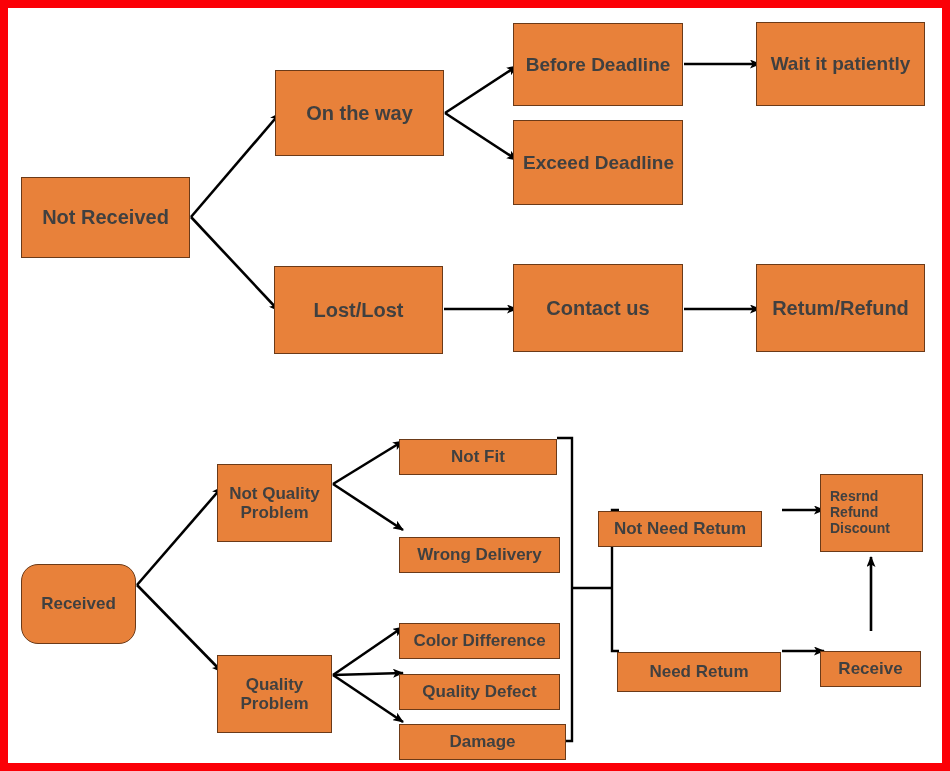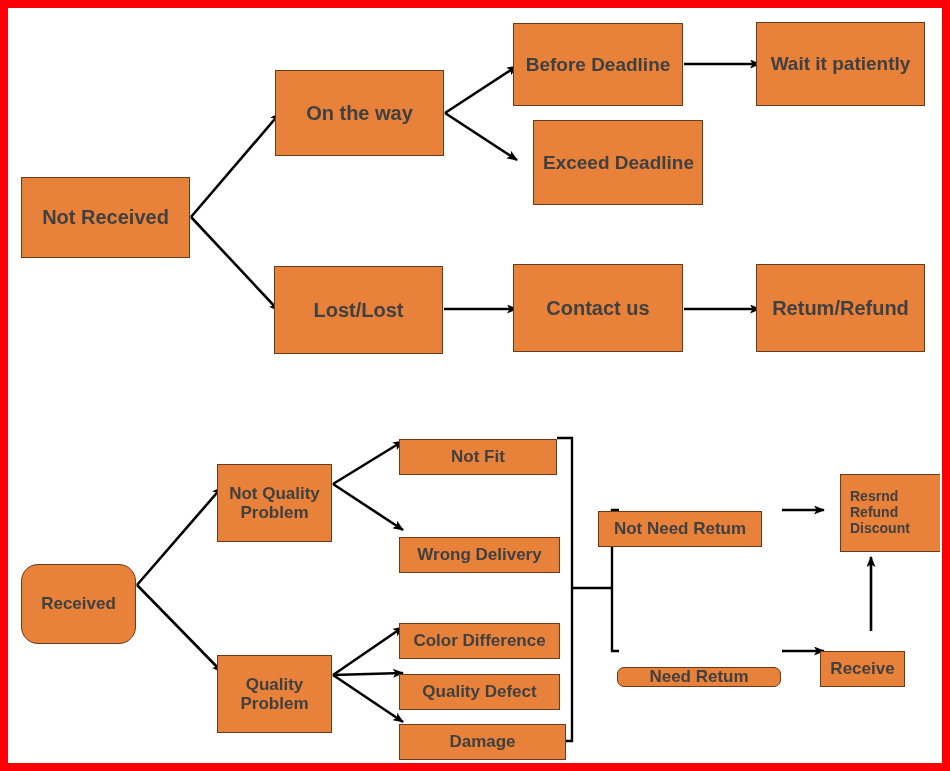--- a/index.html
+++ b/index.html
@@ -55,21 +55,20 @@
     justify-content: center;
     text-align: center;
     line-height: 1.12;
     z-index: 3;
     user-select: none;
   }
   .node.left-align {
     justify-content: flex-start;
     text-align: right;
     padding-left: 9px;
-    margin-left: 20px;
   }
   .fs20 { font-size: 20px; }
   .fs19 { font-size: 19px; }
   .fs18 { font-size: 14px; }
   .fs17 { font-size: 17px; margin-top: 19px; }
   svg#edges {
     position: absolute;
     left: 0; top: 0;
     width: 950px;
     height: 771px;
@@ -199,25 +198,25 @@
     </div>
 
     <div class="node fs17" style="left:399px; top:705px; width:167px; height:36px;">
       <span>Damage</span>
     </div>
 
     <div class="node fs17" style="left:598px; top:492px; width:164px; height:36px;">
       <span>Not Need Retum</span>
     </div>
 
-    <div class="node fs17" style="left:617px; top:648px; width:164px; height:20px;border-radius:7px;">
+    <div class="node fs17" style="left:617px; top:633px; width:164px; height:40px;">
       <span>Need Retum</span>
     </div>
 
-    <div class="node fs17" style="left:820px; top:632px; width:85px; height:36px;">
+    <div class="node fs17" style="left:820px; top:632px; width:101px; height:36px;">
       <span>Receive</span>
     </div>
 
     <div class="node fs18 left-align" style="left:820px; top:474px; width:103px; height:78px; flex-direction:column; align-items:flex-start; justify-content:center;">
       <span>Resrnd</span>
       <span>Refund</span>
       <span>Discount</span>
     </div>
 
   </div>

